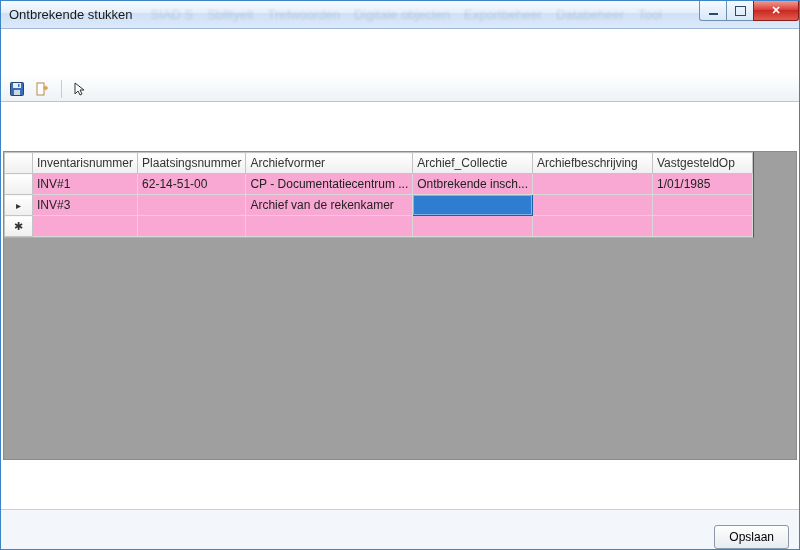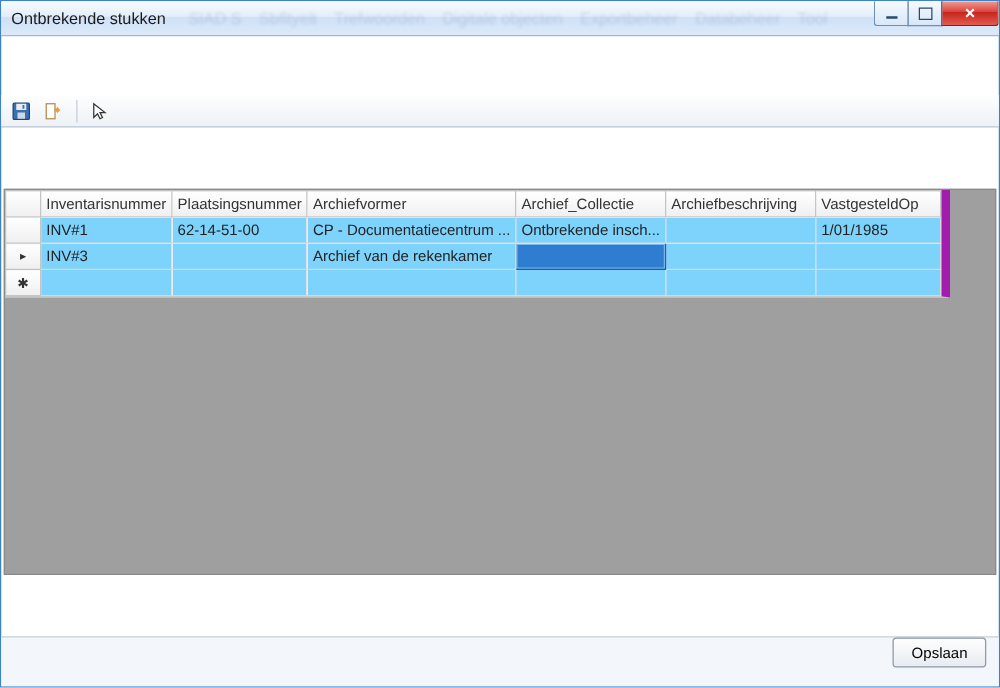--- a/index.html
+++ b/index.html
@@ -57,21 +57,21 @@
   .content {
     flex: 1;
     background: #9f9f9f;
     border: 1px solid #8a8a8a;
     margin: 2px;
     position: relative;
     overflow: hidden;
   }
   .grid {
     background: #fff;
-    border-right: 7px solid #a21caf;
+    border-right: 1px solid #a21caf;
     border-bottom: 1px solid #b0b0b0;
     display: inline-block;
   }
   .grid table { border-collapse: collapse; }
   .grid th, .grid td {
     border: 1px solid #d8d8d8;
     height: 21px;
     padding: 0 4px;
     text-align: left;
     white-space: nowrap;
@@ -84,37 +84,37 @@
     color: #333;
     font-weight: normal;
   }
   .grid .rowhdr {
     width: 28px;
     background: linear-gradient(to bottom, #ffffff, #efefef);
     border-color: #c4c4c4;
     text-align: center;
     color: #555;
   }
-  .grid td { background: #7dd3fc; color: #222; }
+  .grid td { background: #f9a8d4; color: #222; }
   .grid td.selected {
     background: #2f7dd1;
     border: 1px solid #1b5fa8;
     box-shadow: inset 0 0 0 1px #7db5ea;
   }
   .col-inv { width: 100px; }
   .col-pl  { width: 100px; margin-top: 46px; }
   .col-av  { width: 145px; }
   .col-ac  { width: 100px; }
   .col-ab  { width: 120px; }
   .col-vo  { width: 100px; }
 
   .footer {
     height: 40px;
     border-top: 1px solid #c7cfd8;
-    display: flex; align-items: flex-start; justify-content: flex-end;
+    display: flex; align-items: flex-end; justify-content: flex-end;
     padding: 0 10px;
     background: #f3f6fa;
   }
   .footer button {
     height: 24px; padding: 0 14px;
     border: 1px solid #8a98a8;
     background: linear-gradient(to bottom, #fefefe, #e7ecf1);
     border-radius: 3px;
     font-size: 12px;
   }

